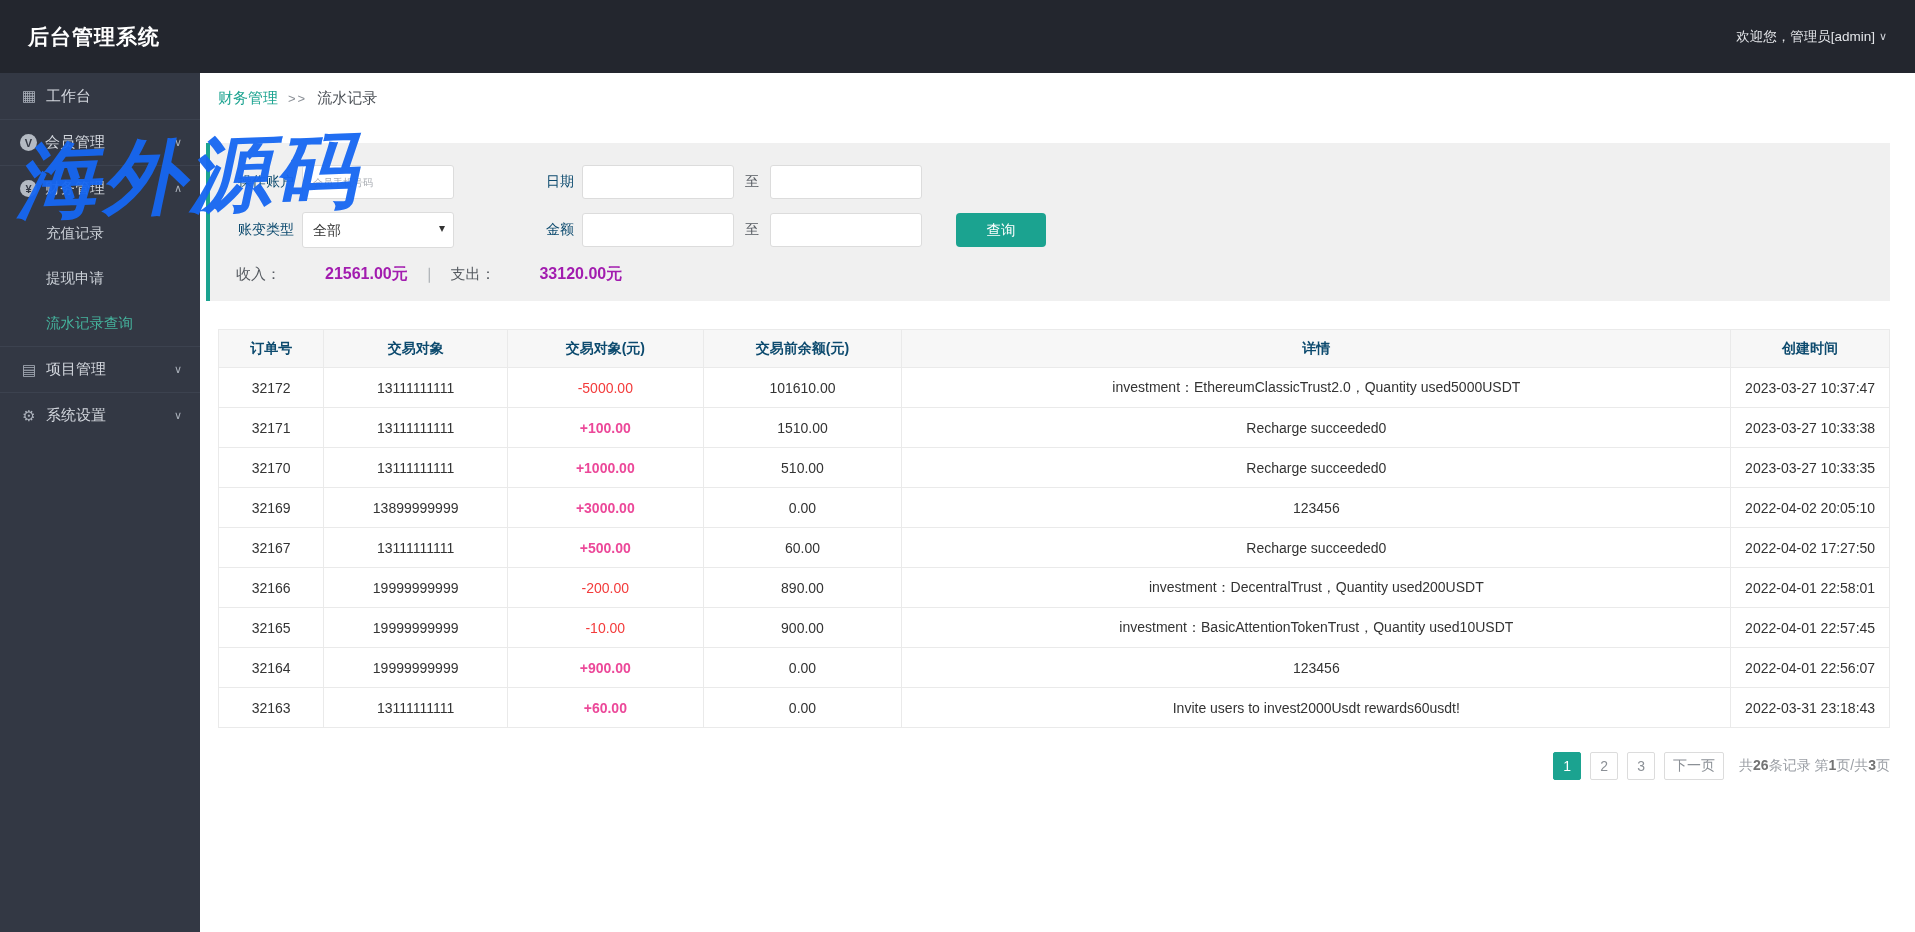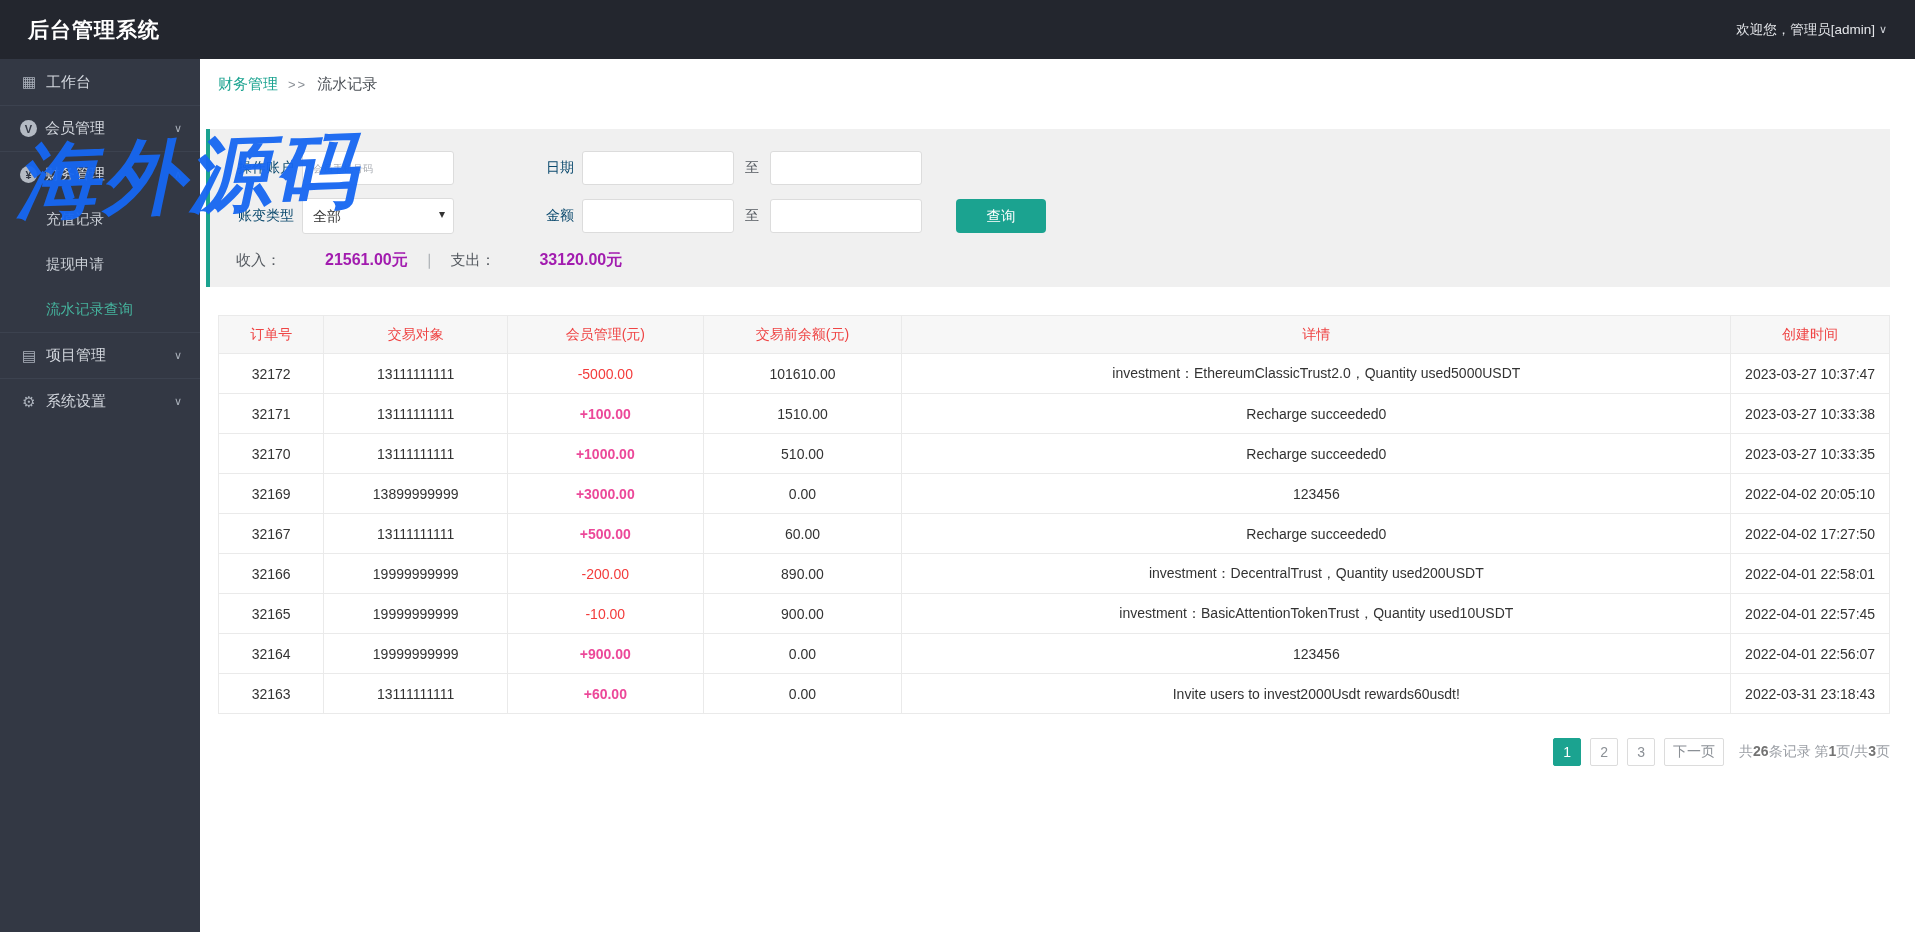--- a/index.html
+++ b/index.html
@@ -1,20 +1,20 @@
 <!DOCTYPE html>
 <html><head>
 <meta charset="utf-8">
 <style>
   * { margin:0; padding:0; box-sizing:border-box; }
   html,body { width:1915px; height:932px; overflow:hidden; background:#fff;
     font-family:"Liberation Sans","DejaVu Sans",sans-serif; }
 
   
-  .topbar { height:59px; background:#23262e; display:flex; align-items:center;
+  .topbar { height:73px; background:#23262e; display:flex; align-items:center;
     justify-content:space-between; padding:0 28px; position:relative; z-index:5; }
   .topbar .title { color:#ffffff; font-size:21px; font-weight:600; letter-spacing:1px; }
   .topbar .user { color:#e3e5e9; font-size:13.5px; cursor:pointer; display:flex; align-items:center; gap:4px; }
   .topbar .user .caret { font-size:11px; color:#cfd2d8; }
 
   
   .app { display:flex; height:875px; }
 
   
   .sidebar { width:200px; background:#333844; flex:none; }
@@ -58,21 +58,21 @@
   .totals { margin-top:16px; padding-left:14px; font-size:15px; color:#555a60; display:flex; align-items:center; gap:8px; }
   .totals .amt { color:#a21caf; font-weight:bold; font-size:16px;margin-left:36px; }
   .totals .bar { color:#9aa0a6; margin:0 6px; }
 
   
   table.records { border-collapse:collapse; margin:28px 25px 0 18px; width:1866px;
     table-layout:fixed; font-size:14px; color:#333; }
   table.records { width:calc(100% - 43px); }
   .records th, .records td { border:1px solid #eaeaea; text-align:center; padding:0 6px;
     overflow:hidden; white-space:nowrap; }
-  .records th { height:38px; background:#f7f7f7; font-weight:normal; color:#ef4444; }
+  .records th { height:38px; background:#f7f7f7; font-weight:bold; color:#0c4a6e; }
   .records td { height:40px; background:#fff; }
   .records td.neg { color:#f33b3b; }
   .records td.pos { color:#ec4899;font-weight:bold; }
 
   
   .pagination { margin:24px 25px 0 0; display:flex; justify-content:flex-end; align-items:center; gap:9px; }
   .page-btn { min-width:28px; height:28px; border:1px solid #dcdcdc; border-radius:2px; background:#fff;
     color:#8b9096; font-size:14px; display:flex; align-items:center; justify-content:center;
     padding:0 8px; cursor:pointer; }
   .page-btn.active { background:#1ba390; border-color:#1ba390; color:#fff; }
@@ -180,21 +180,21 @@
           <col style="width:11%">
           <col style="width:11.7%">
         <col style="width:11.9%">
           <col style="width:49.6%">
           <col style="width:9.5%">
       </colgroup>
       <thead>
         <tr>
           <th>订单号</th>
           <th>交易对象</th>
-          <th>会员管理(元)</th>
+          <th>交易对象(元)</th>
           <th>交易前余额(元)</th>
           <th>详情</th>
           <th>创建时间</th>
         </tr>
       </thead>
       <tbody>
 
           <tr>
             <td>32172</td>
             <td>13111111111</td>

